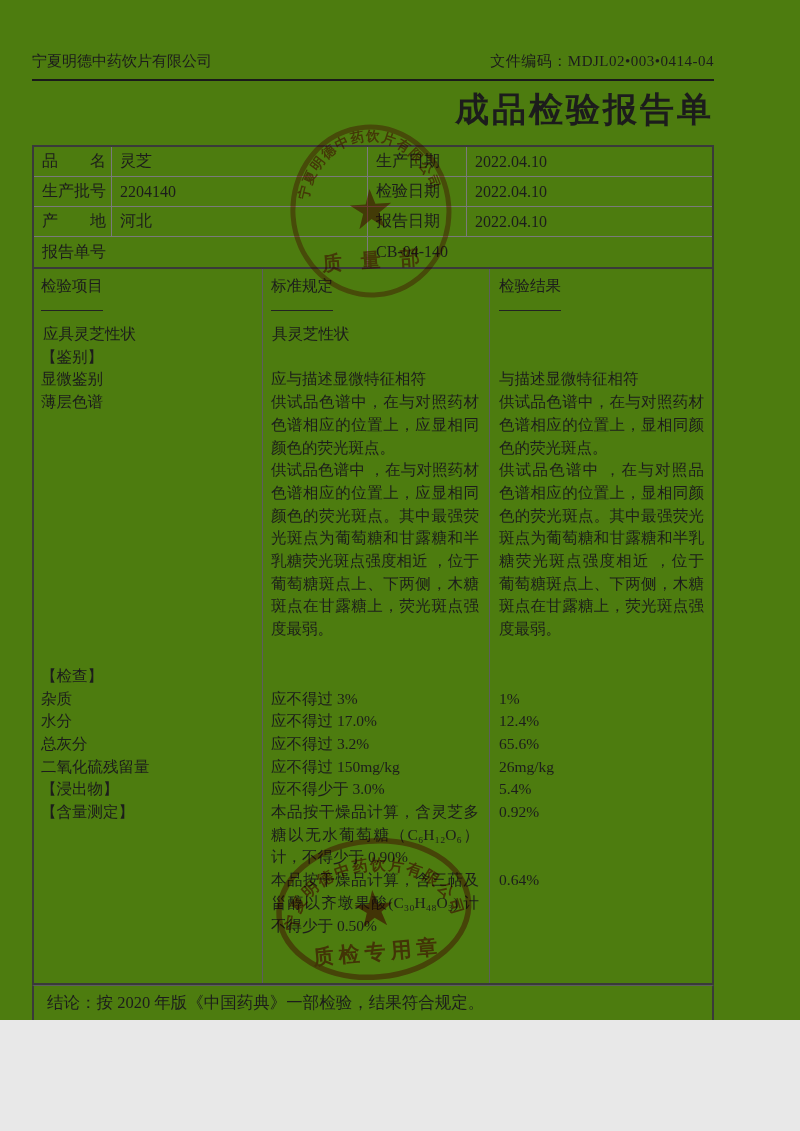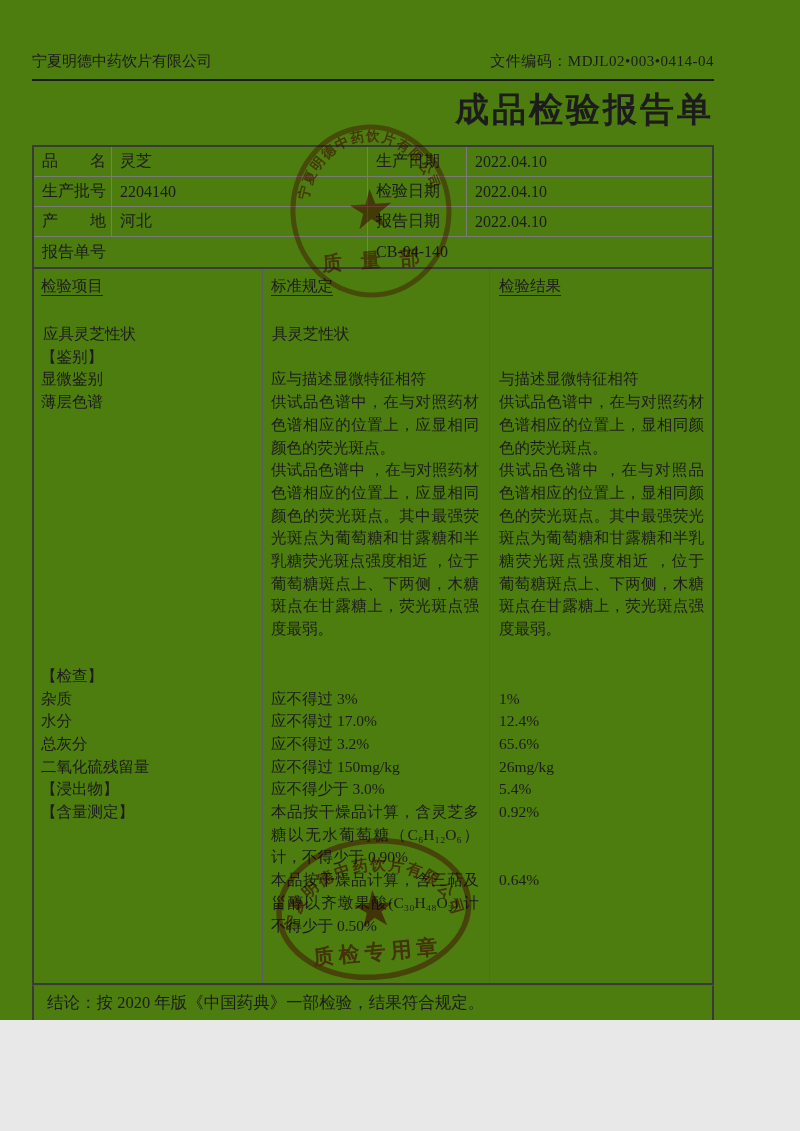--- a/index.html
+++ b/index.html
@@ -22,21 +22,21 @@
   
   .main { position:relative; border:2px solid #3a3a3a; border-top:none; height:716px; display:flex; flex-direction:column; font-size:15.5px; }
   .vline { position:absolute; top:0; bottom:0; width:1px; background:#5d5d5d; z-index:1; }
   .vline.v1 { left:228px; } .vline.v2 { left:455px; }
   .trow { display:grid; grid-template-columns:228px 227px 1fr; line-height:22.7px; }
   .trow .c1 { padding-left:7px; padding-right:8px; }
   .trow .c2 { padding-left:9px; padding-right:10px; }
   .trow .c3 { padding-left:10px; padding-right:8px; }
   .trow .just { text-align:justify; }
   .thead { padding-top:6px; height:34px; }
-  .thead .c1 span, .thead .c2 span, .thead .c3 span { border-bottom:1px solid #222; padding-bottom:1px;margin-top:28px; }
+  .thead .c1 span, .thead .c2 span, .thead .c3 span { border-bottom:1px solid #222; padding-bottom:16px;margin-top:28px; }
   .thead .c2, .thead .c3 { text-align:left; }
   .spacer1 { height:20px; }
   .sect-gap { margin-top:24px; }
   .filler { flex:1; }
 
   
   .concl { border:2px solid #3a3a3a; border-top:1px solid #5d5d5d; height:37px; display:flex; align-items:center; padding-left:13px; font-size:16.5px; }
 
   
   .sigs { position:relative; height:72px; margin-top:16px; font-size:17px; }

